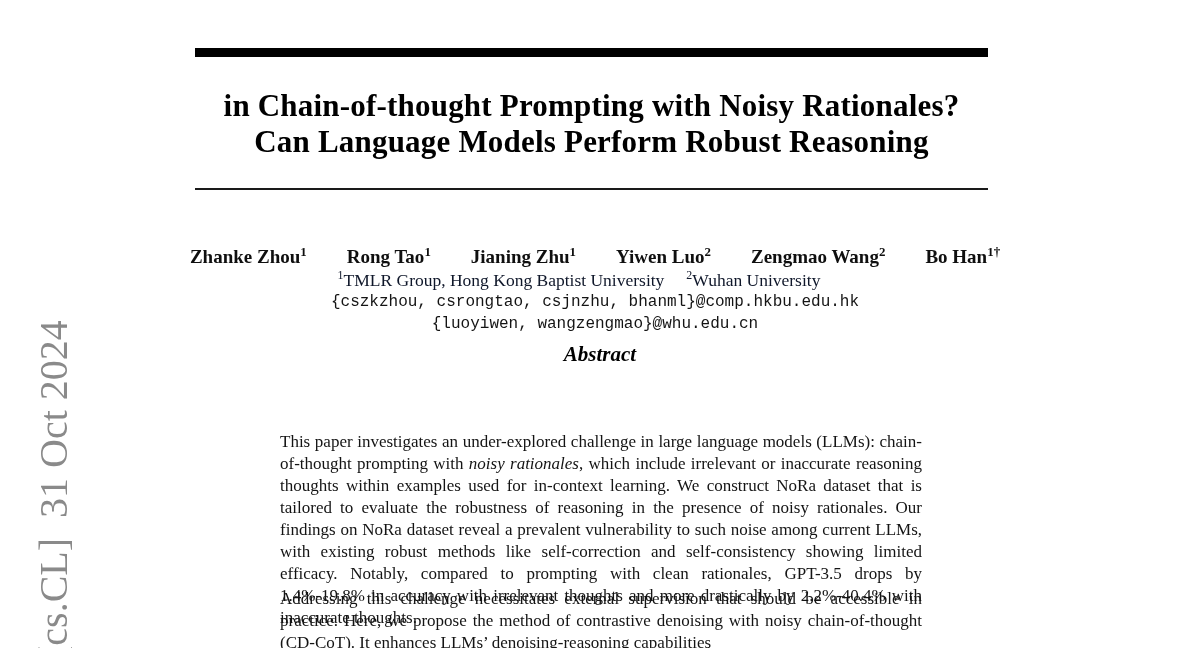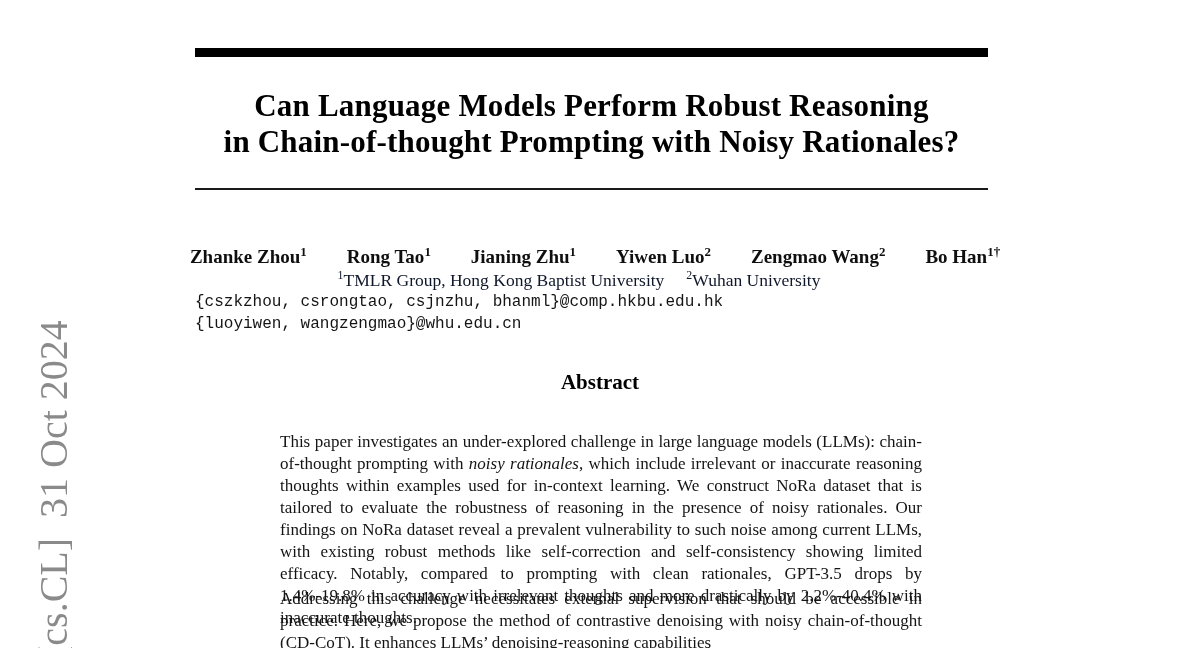--- a/index.html
+++ b/index.html
@@ -91,39 +91,40 @@
     line-height: 22px;
     color: #0f172a;
     white-space: nowrap;
   }
   .affil-gap { display: inline-block; width: 22px; }
 
   .email-line {
     position: absolute;
     left: 195px;
     width: 800px;
-    text-align: left;
+    text-align: center;
     font-family: "Liberation Mono", monospace;
     font-size: 16px;
     line-height: 22px;
     color: #141414;
     white-space: pre;
   }
   .email-1 { top: 291px; }
   .email-2 { top: 313px; }
 
   .abstract-heading {
     position: absolute;
     left: 280px;
-    top: 370px;
+    top: 342px;
     width: 640px;
     text-align: center;
     font-weight: bold;
     font-size: 21px;
     color: #000000;
+    font-style: italic;
   }
 
   .abstract-par {
     position: absolute;
     left: 280px;
     width: 642px;
     font-size: 17px;
     line-height: 22px;
     text-align: justify;
     color: #141414;
@@ -136,22 +137,22 @@
 </head>
 <body>
 
 <div class="page">
 
   <div class="watermark">[cs.CL]  31 Oct 2024</div>
 
   <div class="rule-thick"></div>
 
   <div class="title">
+    <div>in Chain-of-thought Prompting with Noisy Rationales?</div>
     <div>Can Language Models Perform Robust Reasoning</div>
-    <div>in Chain-of-thought Prompting with Noisy Rationales?</div>
   </div>
 
   <div class="rule-thin"></div>
 
   <div class="authors">
     <span><span>Zhanke Zhou</span><sup>1</sup></span>
     <span><span>Rong Tao</span><sup>1</sup></span>
     <span><span>Jianing Zhu</span><sup>1</sup></span>
     <span><span>Yiwen Luo</span><sup>2</sup></span>
     <span><span>Zengmao Wang</span><sup>2</sup></span>

